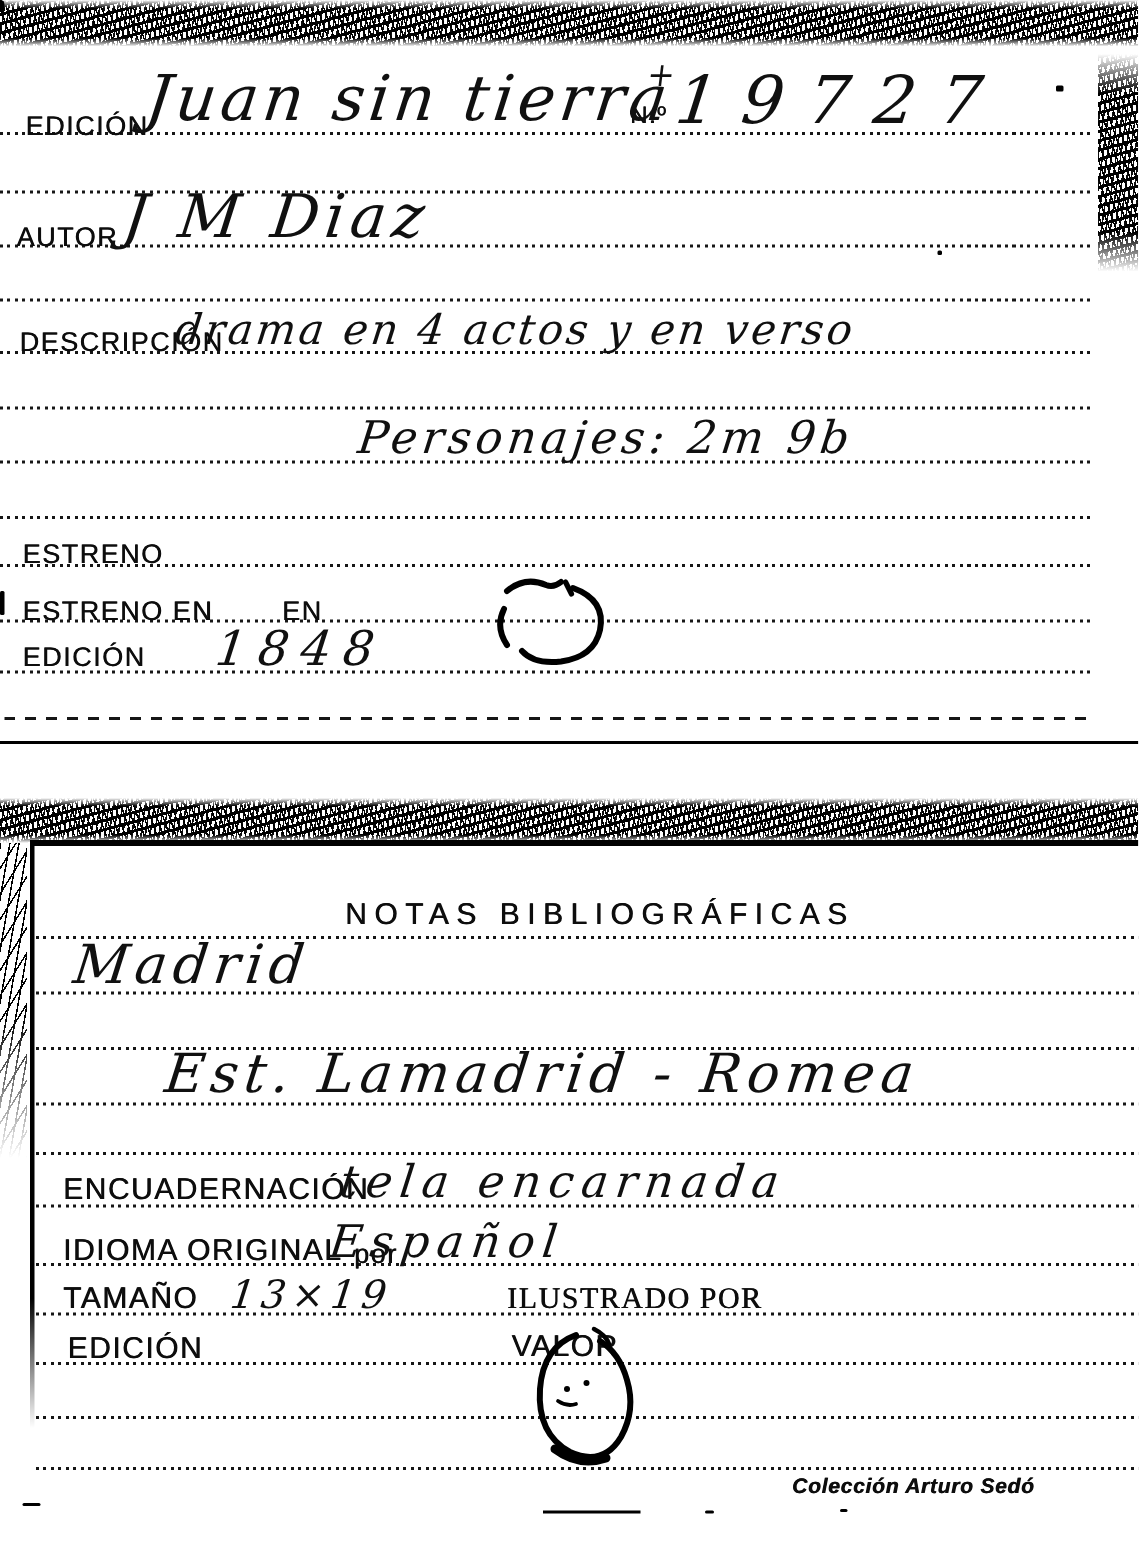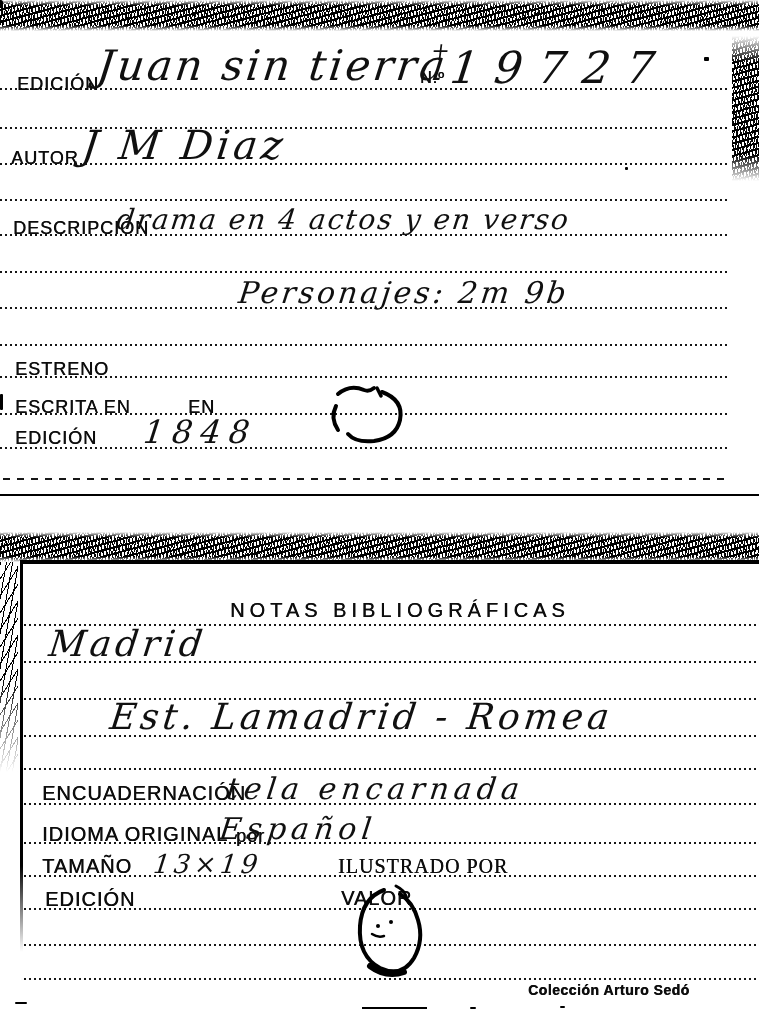--- a/index.html
+++ b/index.html
@@ -68,21 +68,21 @@
   <div class="dot" style="left:0;top:413px;width:730px;"></div>
   <div class="dot" style="left:0;top:447px;width:730px;"></div>
   <div class="dash" style="left:3px;top:478px;width:724px;"></div>
   <div class="bar" style="left:0;top:494px;width:759px;height:2px;"></div>
 
   <span class="lbl lbl-sm" style="left:17px;top:75px;">EDICIÓN</span>
   <span class="lbl" style="left:420px;top:70px;font-size:16px;">N.º</span>
   <span class="lbl lbl-sm" style="left:11px;top:149px;">AUTOR</span>
   <span class="lbl lbl-sm" style="left:13px;top:219px;">DESCRIPCIÓN</span>
   <span class="lbl lbl-sm" style="left:15px;top:360px;">ESTRENO</span>
-  <span class="lbl lbl-sm" style="left:15px;top:398px;">ESCRITA EN</span>
+  <span class="lbl lbl-sm" style="left:15px;top:398px;">ESTRENO EN</span>
   <span class="lbl lbl-sm" style="left:188px;top:398px;">EN</span>
   <span class="lbl lbl-sm" style="left:15px;top:429px;">EDICIÓN</span>
 
   <span class="hand" style="left:95px;top:45px;font-size:42px;letter-spacing:3px;">Juan sin tierra</span>
   <span class="hand" style="left:430px;top:40px;font-size:22px;">+</span>
   <span class="hand" style="left:448px;top:46px;font-size:44px;letter-spacing:16px;">19727</span>
   <span class="hand" style="left:80px;top:125px;font-size:40px;letter-spacing:4px;">J M Diaz</span>
   <span class="hand" style="left:115px;top:206px;font-size:28px;letter-spacing:2px;">drama en 4 actos y en verso</span>
   <span class="hand" style="left:237px;top:278px;font-size:30px;letter-spacing:3px;">Personajes: 2m 9b</span>
   <span class="hand" style="left:142px;top:416px;font-size:32px;letter-spacing:8px;">1848</span>
@@ -138,20 +138,20 @@
     <g fill="none" stroke="#000" stroke-linecap="round">
       <path d="M34 8 Q12 16 10 44 Q8 74 30 86 Q52 96 64 76 Q74 58 68 38 Q63 20 50 12" stroke-width="4"></path>
       <path d="M46 4 q8 4 10 10" stroke-width="3"></path>
       <path d="M22 52 q6 4 12 2" stroke-width="2.5"></path>
       <path d="M20 84 q16 12 34 6" stroke-width="6"></path>
     </g>
     <circle cx="28" cy="44" r="2" fill="#000"></circle>
     <circle cx="41" cy="40" r="2" fill="#000"></circle>
   </svg>
 
-  <span class="lbl" style="left:528px;top:983px;font-size:14px;font-weight:bold;letter-spacing:0.5px;">Colección Arturo Sedó</span>
+  <span class="lbl" style="left:528px;top:983px;font-size:14px;font-weight:bold;letter-spacing:0.5px;font-style:italic;">Colección Arturo Sedó</span>
 
   <div class="speck" style="left:15px;top:1002px;width:12px;height:2px;"></div>
   <div class="bar" style="left:362px;top:1007px;width:65px;height:2px;"></div>
   <div class="speck" style="left:470px;top:1007px;width:6px;height:2px;"></div>
   <div class="speck" style="left:560px;top:1006px;width:5px;height:2px;"></div>
 
 </div>
 
 </body></html>

